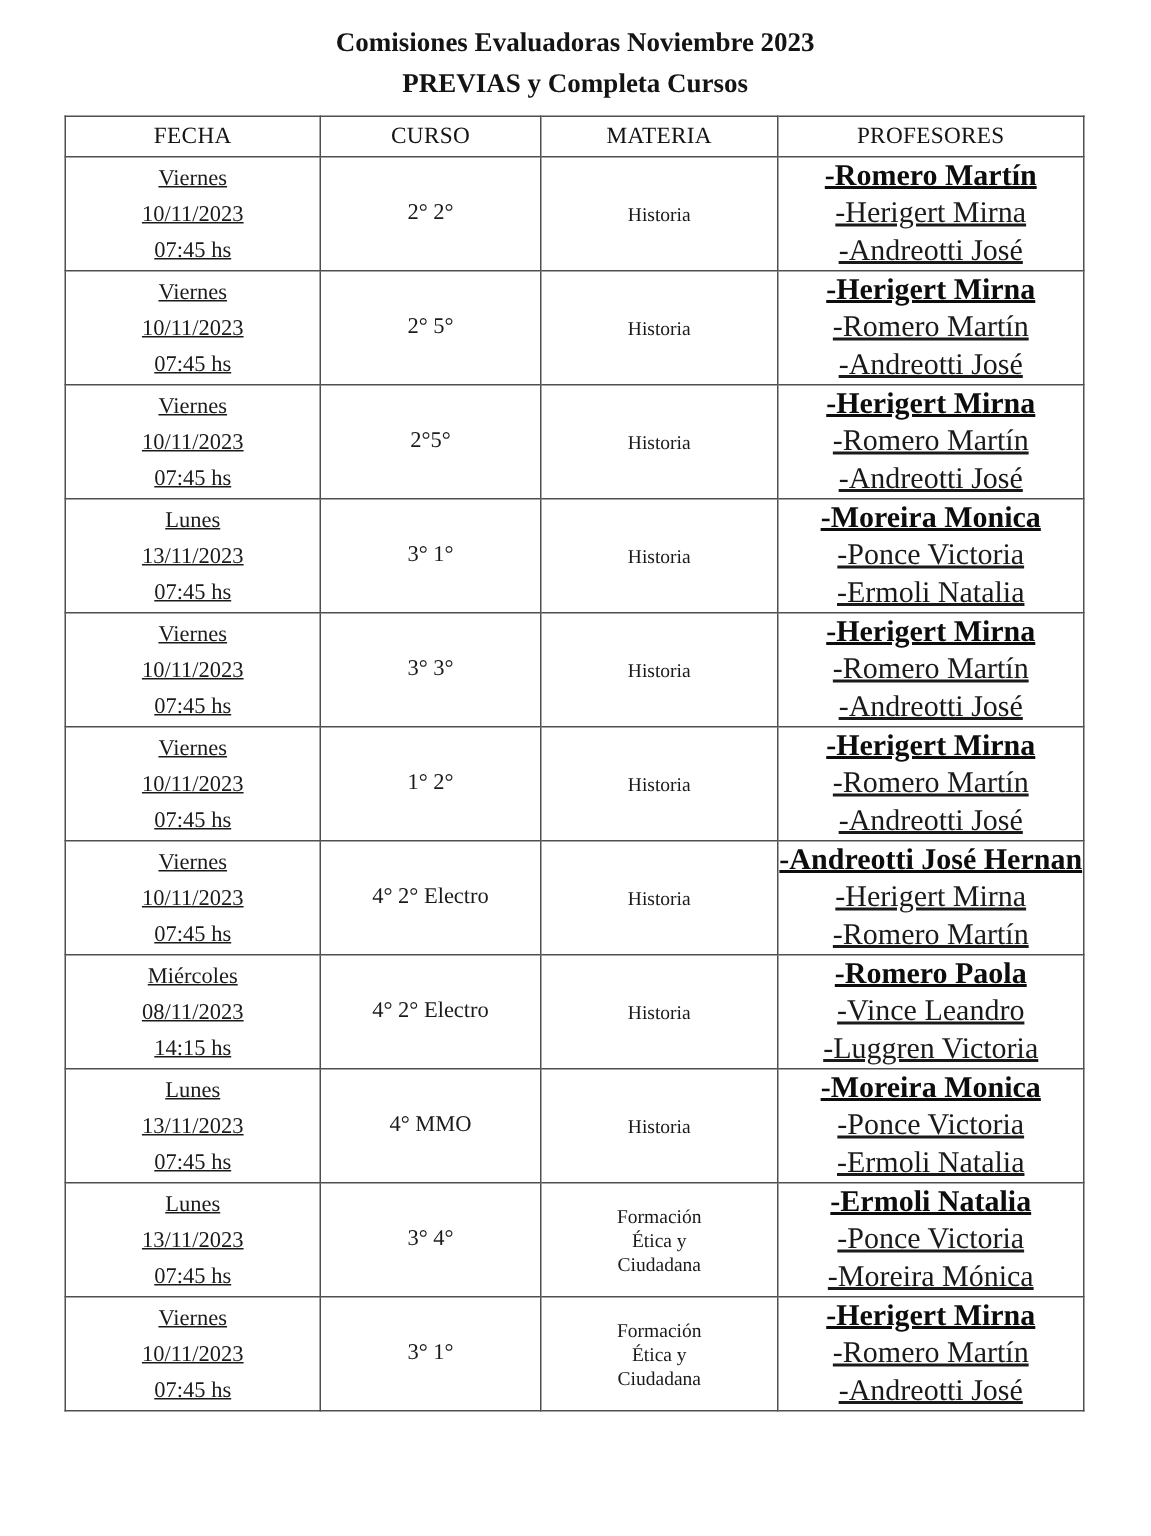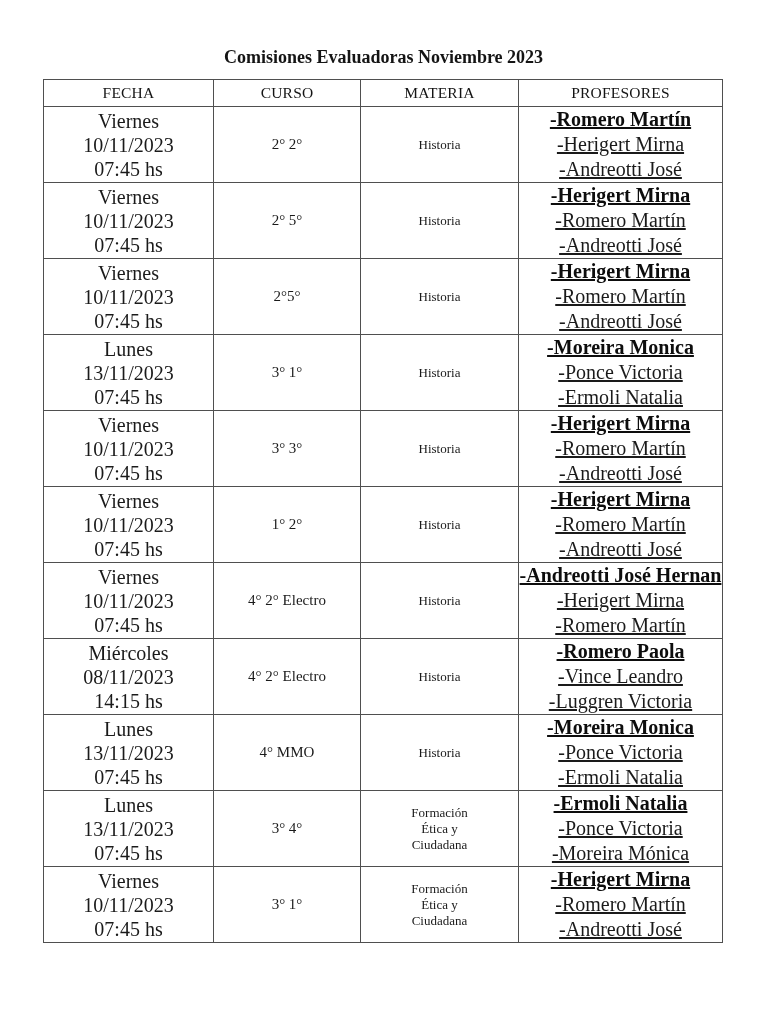--- a/index.html
+++ b/index.html
@@ -10,21 +10,21 @@
   .page {
     position: relative;
     width: 767px;
     height: 1024px;
     background: #ffffff;
     font-family: "Liberation Serif", serif;
     color: #1a1a1a;
     overflow: hidden;
   }
   .doc-title {
-    padding-top: 44px;
+    padding-top: 15px;
     text-align: center;
     font-weight: bold;
     font-size: 18px;
     line-height: 27px;
     color: #141414;
   }
   table.schedule {
     border-collapse: collapse;
     table-layout: fixed;
     width: 679px;
@@ -45,21 +45,22 @@
     letter-spacing: 0.2px;
     color: #141414;
   }
   table.schedule td {
     height: 73px;
     text-align: center;
     font-size: 15px;
   }
   td.fecha div {
     line-height: 24px;
-    font-size: 20px;
+    font-size: 15px;
+    text-decoration: underline;
   }
   td.curso {
     font-size: 13px;
   }
   td.materia div {
     line-height: 16px;
     font-size: 13px;
   }
   td.profesores {
     text-align: left;
@@ -75,20 +76,21 @@
     font-weight: bold;
     color: #0d0d0d;
   }
 </style>
 </head>
 <body>
 
 <div class="page">
   <div class="doc-title">
     <div>Comisiones Evaluadoras Noviembre 2023</div>
+    <div>PREVIAS y Completa Cursos</div>
   </div>
 
   <table class="schedule">
     <colgroup>
       <col style="width:170px">
       <col style="width:147px">
       <col style="width:158px">
       <col style="width:204px">
     </colgroup>
     <thead>

